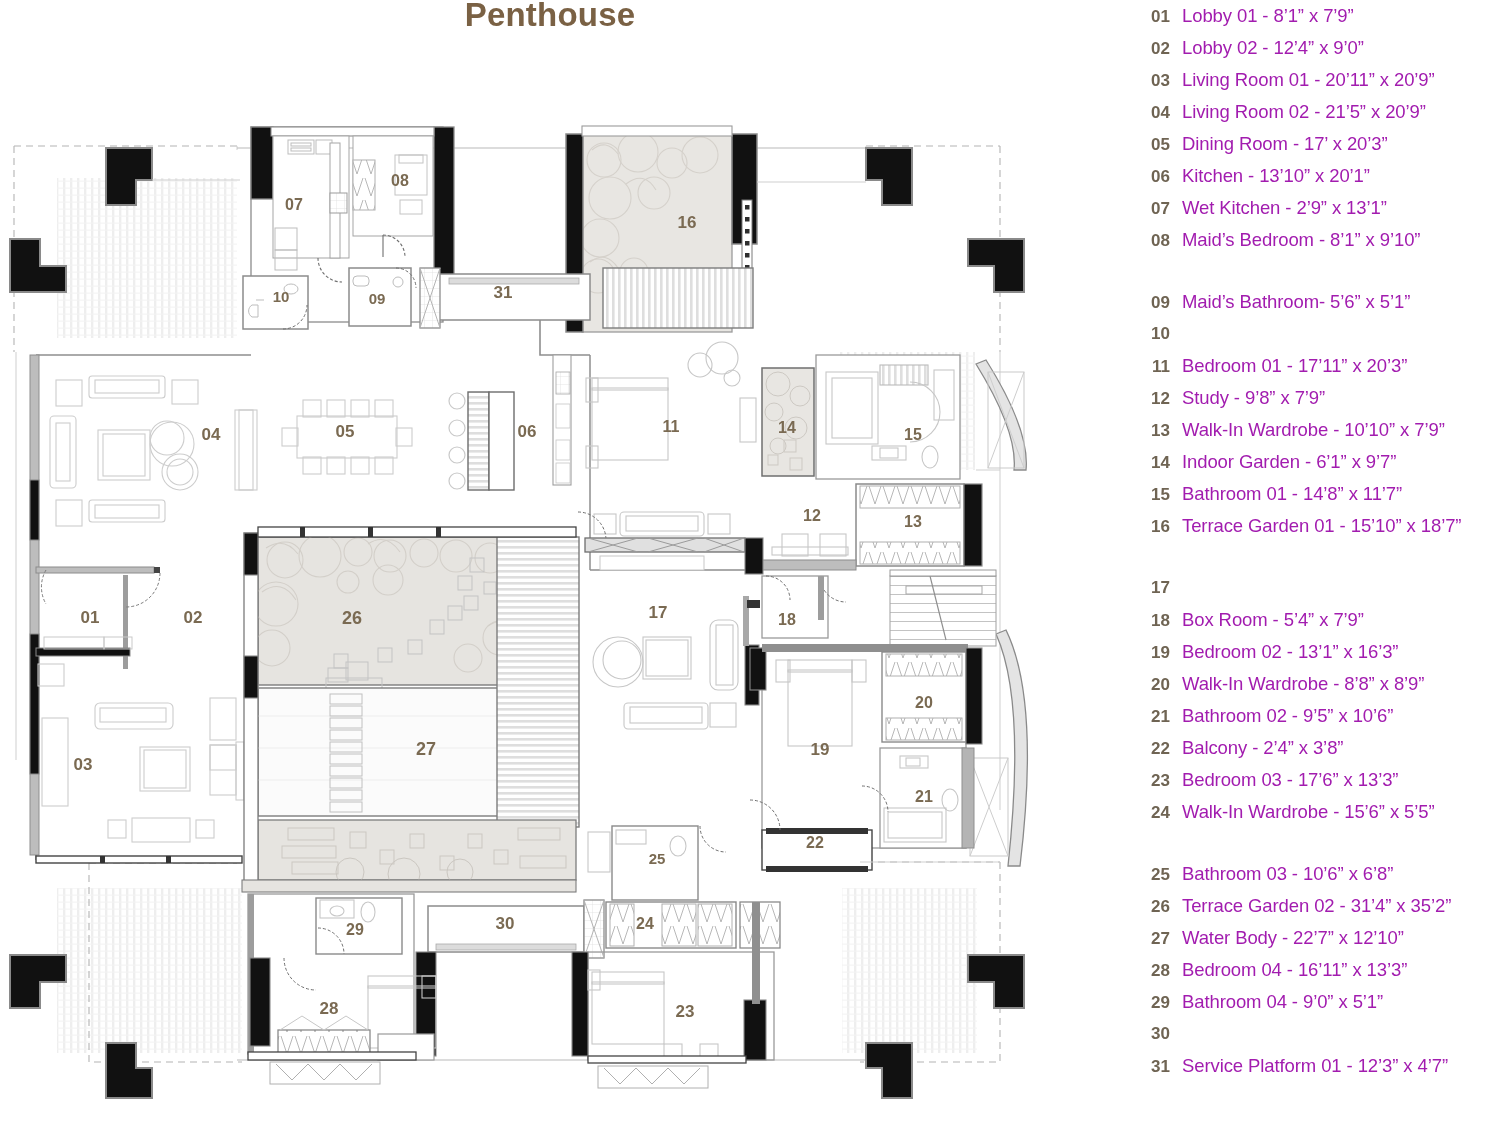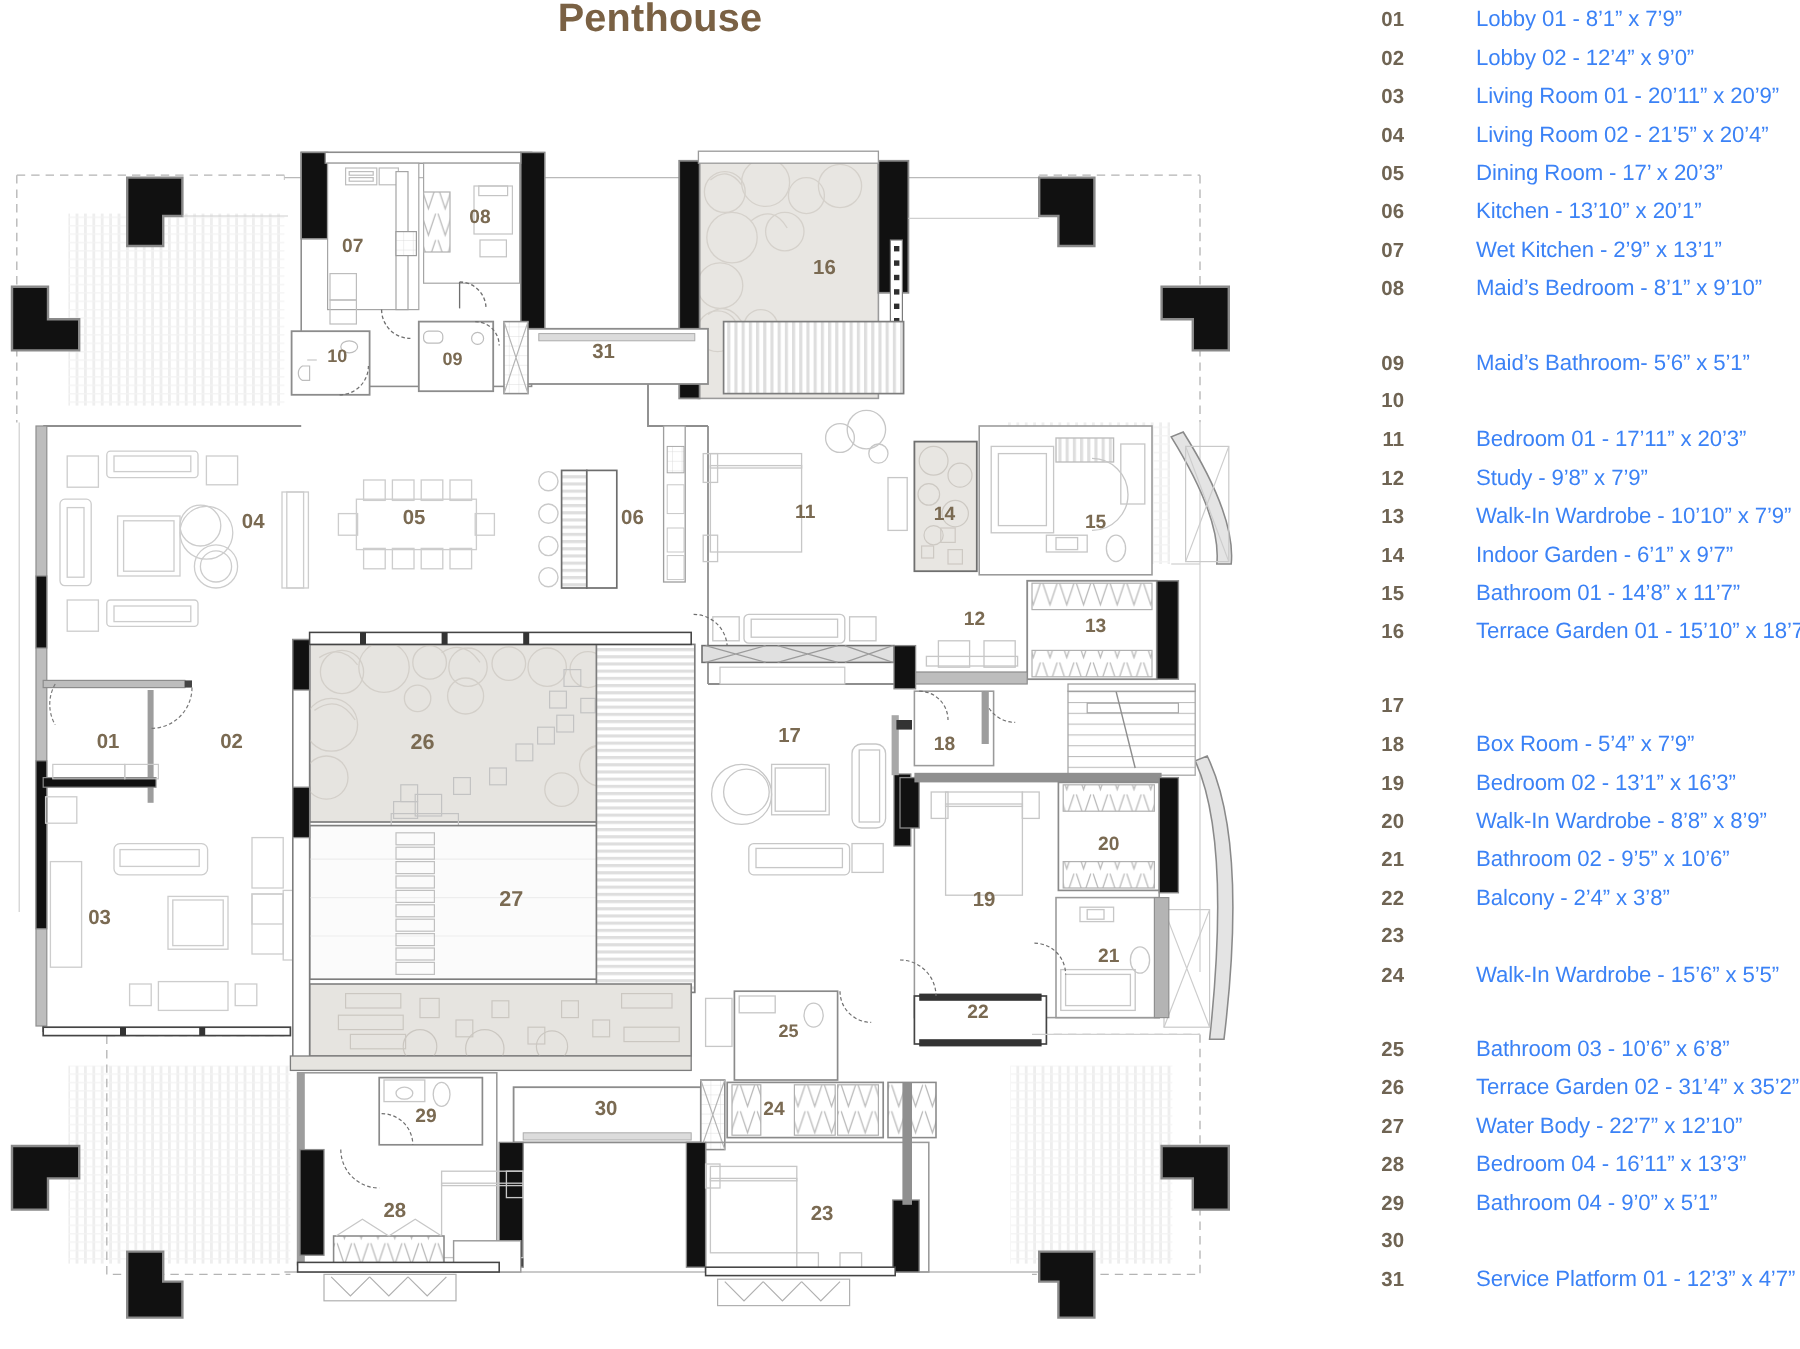--- a/index.html
+++ b/index.html
@@ -25,21 +25,21 @@
   .legend-group{margin:0;padding:0;}
   .legend-row{
     display:flex;align-items:baseline;
     height:32px;line-height:32px;
   }
   .legend-num{
     width:34px;flex:0 0 34px;text-align:right;margin-right:12px;
     font-size:17px;font-weight:bold;color:#6f6453;
   }
   .legend-label{
-    font-size:18.5px;color:#3b82f6;white-space:nowrap;letter-spacing:-.1px;margin-left:48px;
+    font-size:18.5px;color:#a21caf;white-space:nowrap;letter-spacing:-.1px;
   }
   .legend-gap{height:30px;}
 
   
   #plan{
     position:absolute;left:0;top:0;width:1136px;height:1124px;
   }
   #plan svg{display:block;}
 
   
@@ -703,21 +703,21 @@
     <div class="legend-row">
       <span class="legend-num">02</span>
       <span class="legend-label">Lobby 02 - 12’4” x 9’0”</span>
     </div>
     <div class="legend-row">
       <span class="legend-num">03</span>
       <span class="legend-label">Living Room 01 - 20’11” x 20’9”</span>
     </div>
     <div class="legend-row">
       <span class="legend-num">04</span>
-      <span class="legend-label">Living Room 02 - 21’5” x 20’4”</span>
+      <span class="legend-label">Living Room 02 - 21’5” x 20’9”</span>
     </div>
     <div class="legend-row">
       <span class="legend-num">05</span>
       <span class="legend-label">Dining Room - 17’ x 20’3”</span>
     </div>
     <div class="legend-row">
       <span class="legend-num">06</span>
       <span class="legend-label">Kitchen - 13’10” x 20’1”</span>
     </div>
     <div class="legend-row">
@@ -787,20 +787,21 @@
     <div class="legend-row">
       <span class="legend-num">21</span>
       <span class="legend-label">Bathroom 02 - 9’5” x 10’6”</span>
     </div>
     <div class="legend-row">
       <span class="legend-num">22</span>
       <span class="legend-label">Balcony - 2’4” x 3’8”</span>
     </div>
     <div class="legend-row">
       <span class="legend-num">23</span>
+      <span class="legend-label">Bedroom 03 - 17’6” x 13’3”</span>
     </div>
     <div class="legend-row">
       <span class="legend-num">24</span>
       <span class="legend-label">Walk-In Wardrobe - 15’6” x 5’5”</span>
     </div>
   </div>
 
   <div class="legend-gap"></div>
 
   <div class="legend-group">

